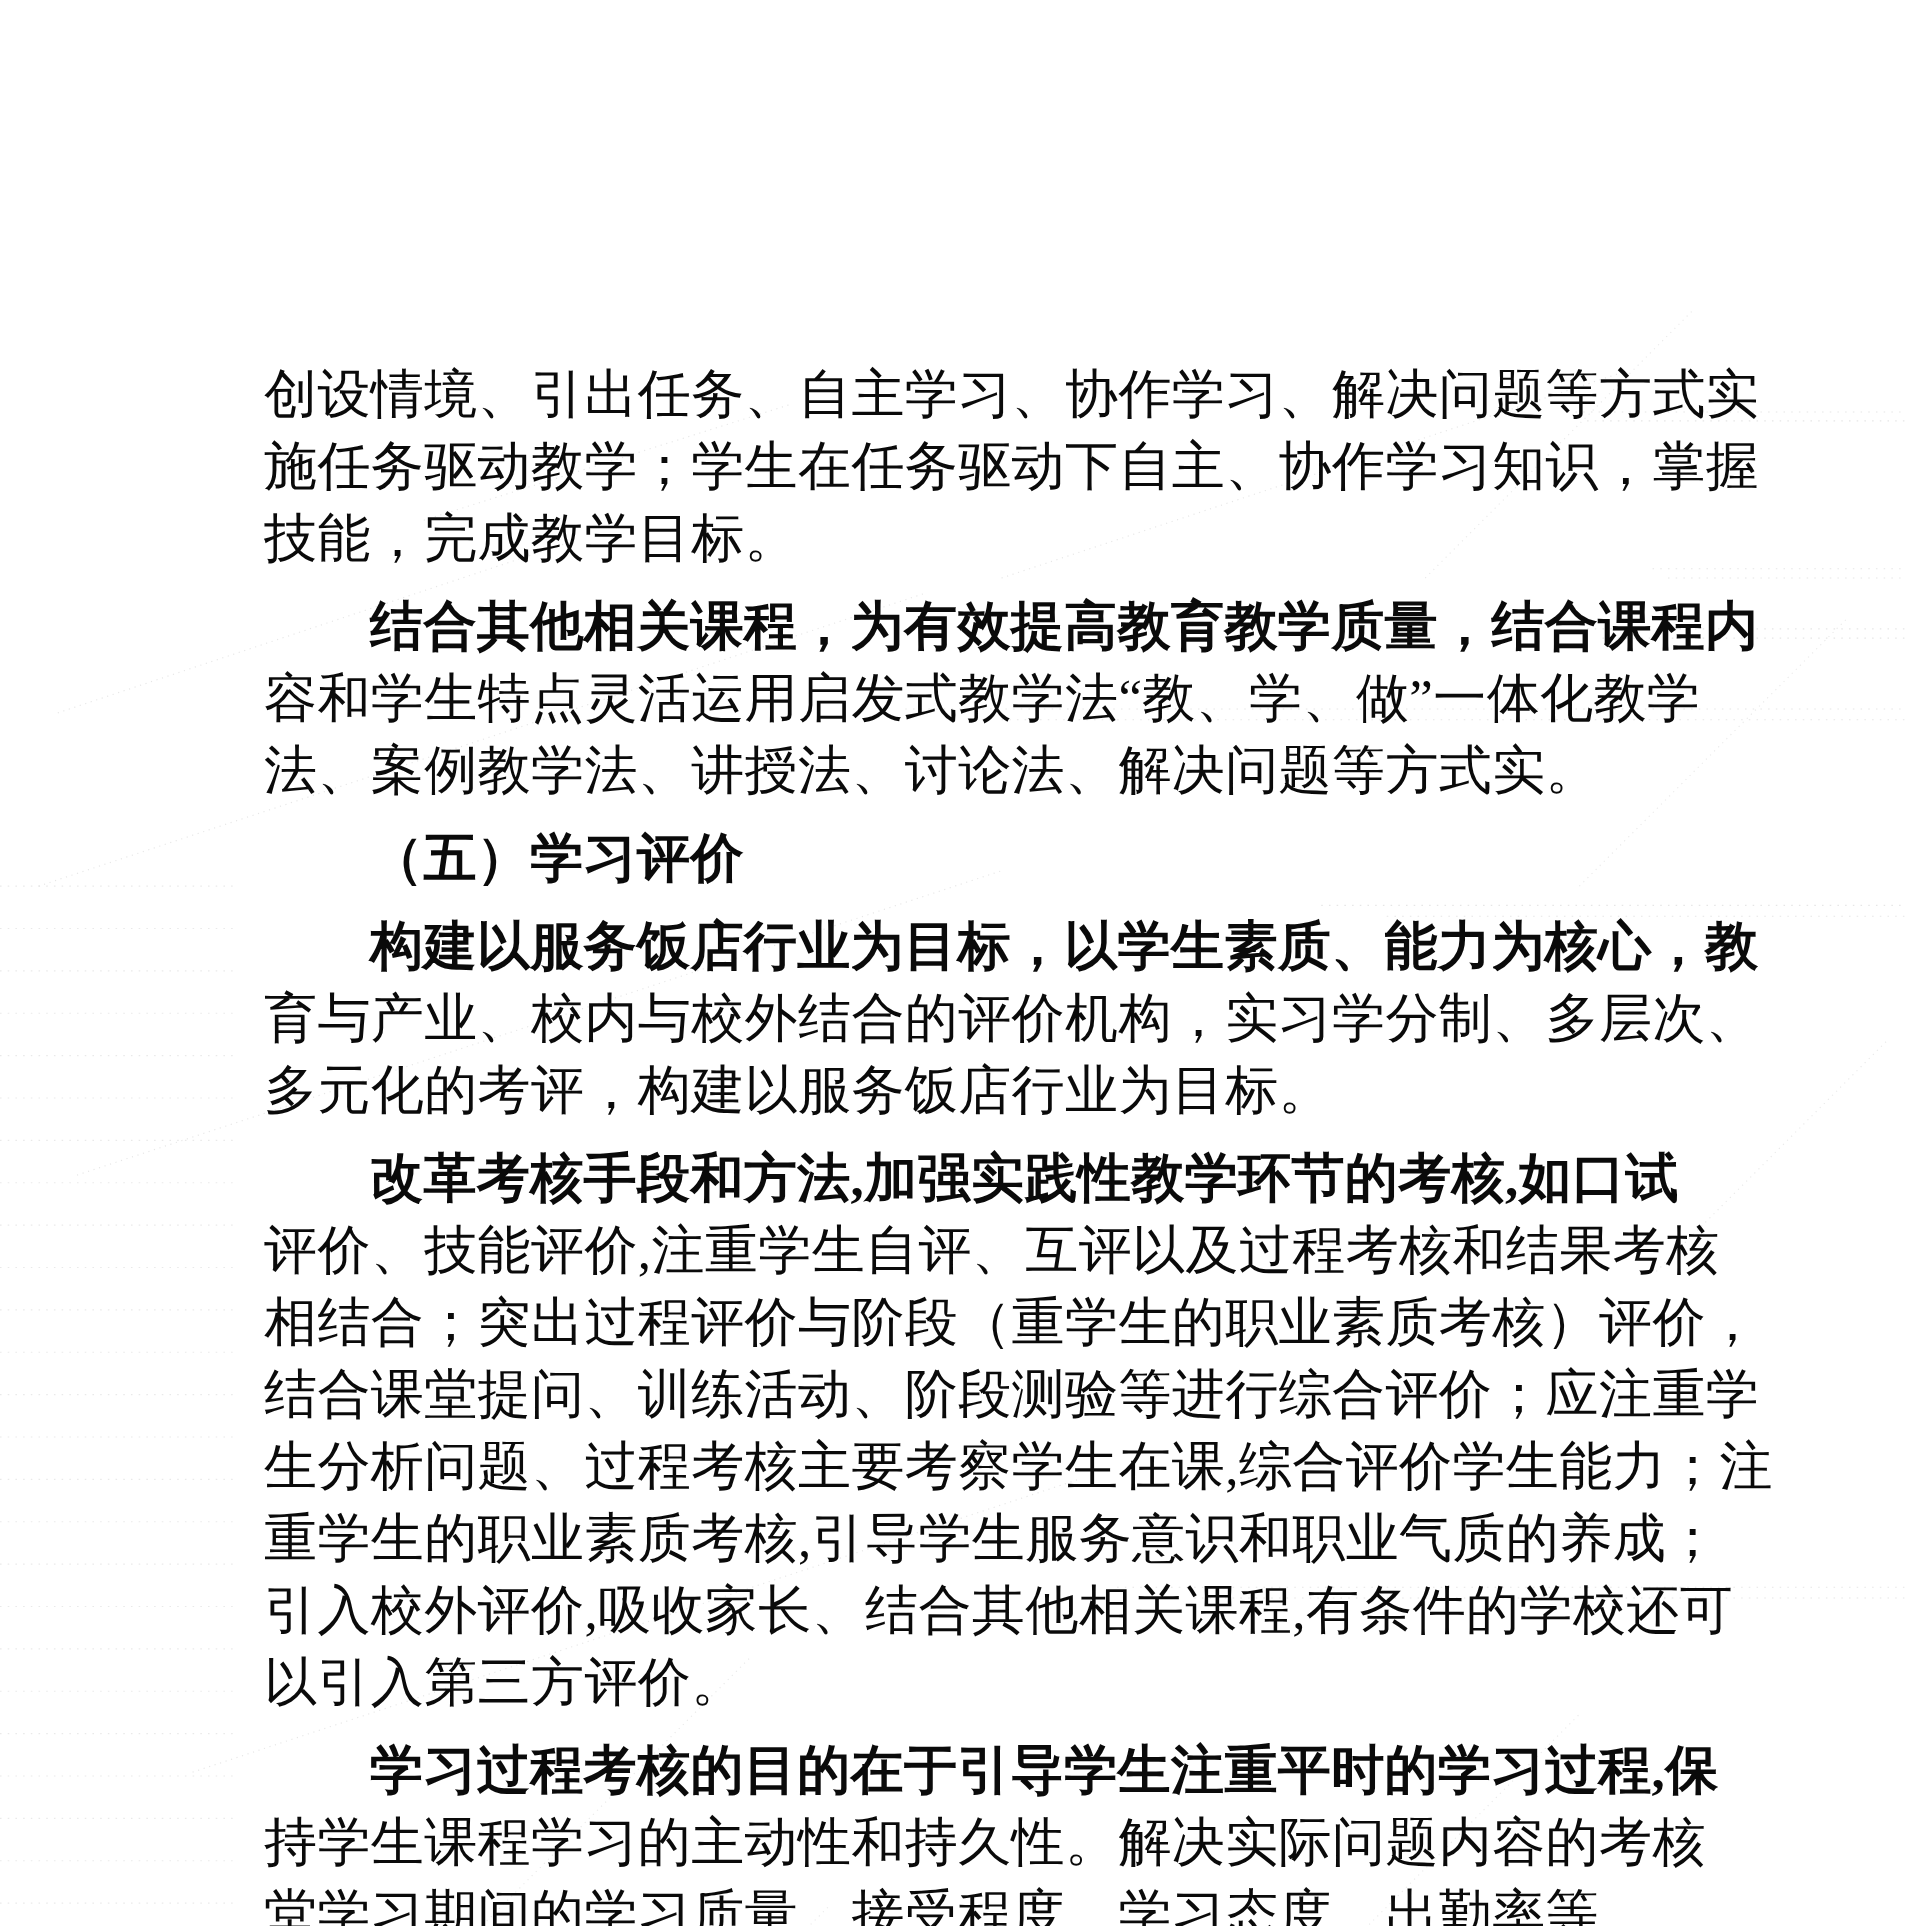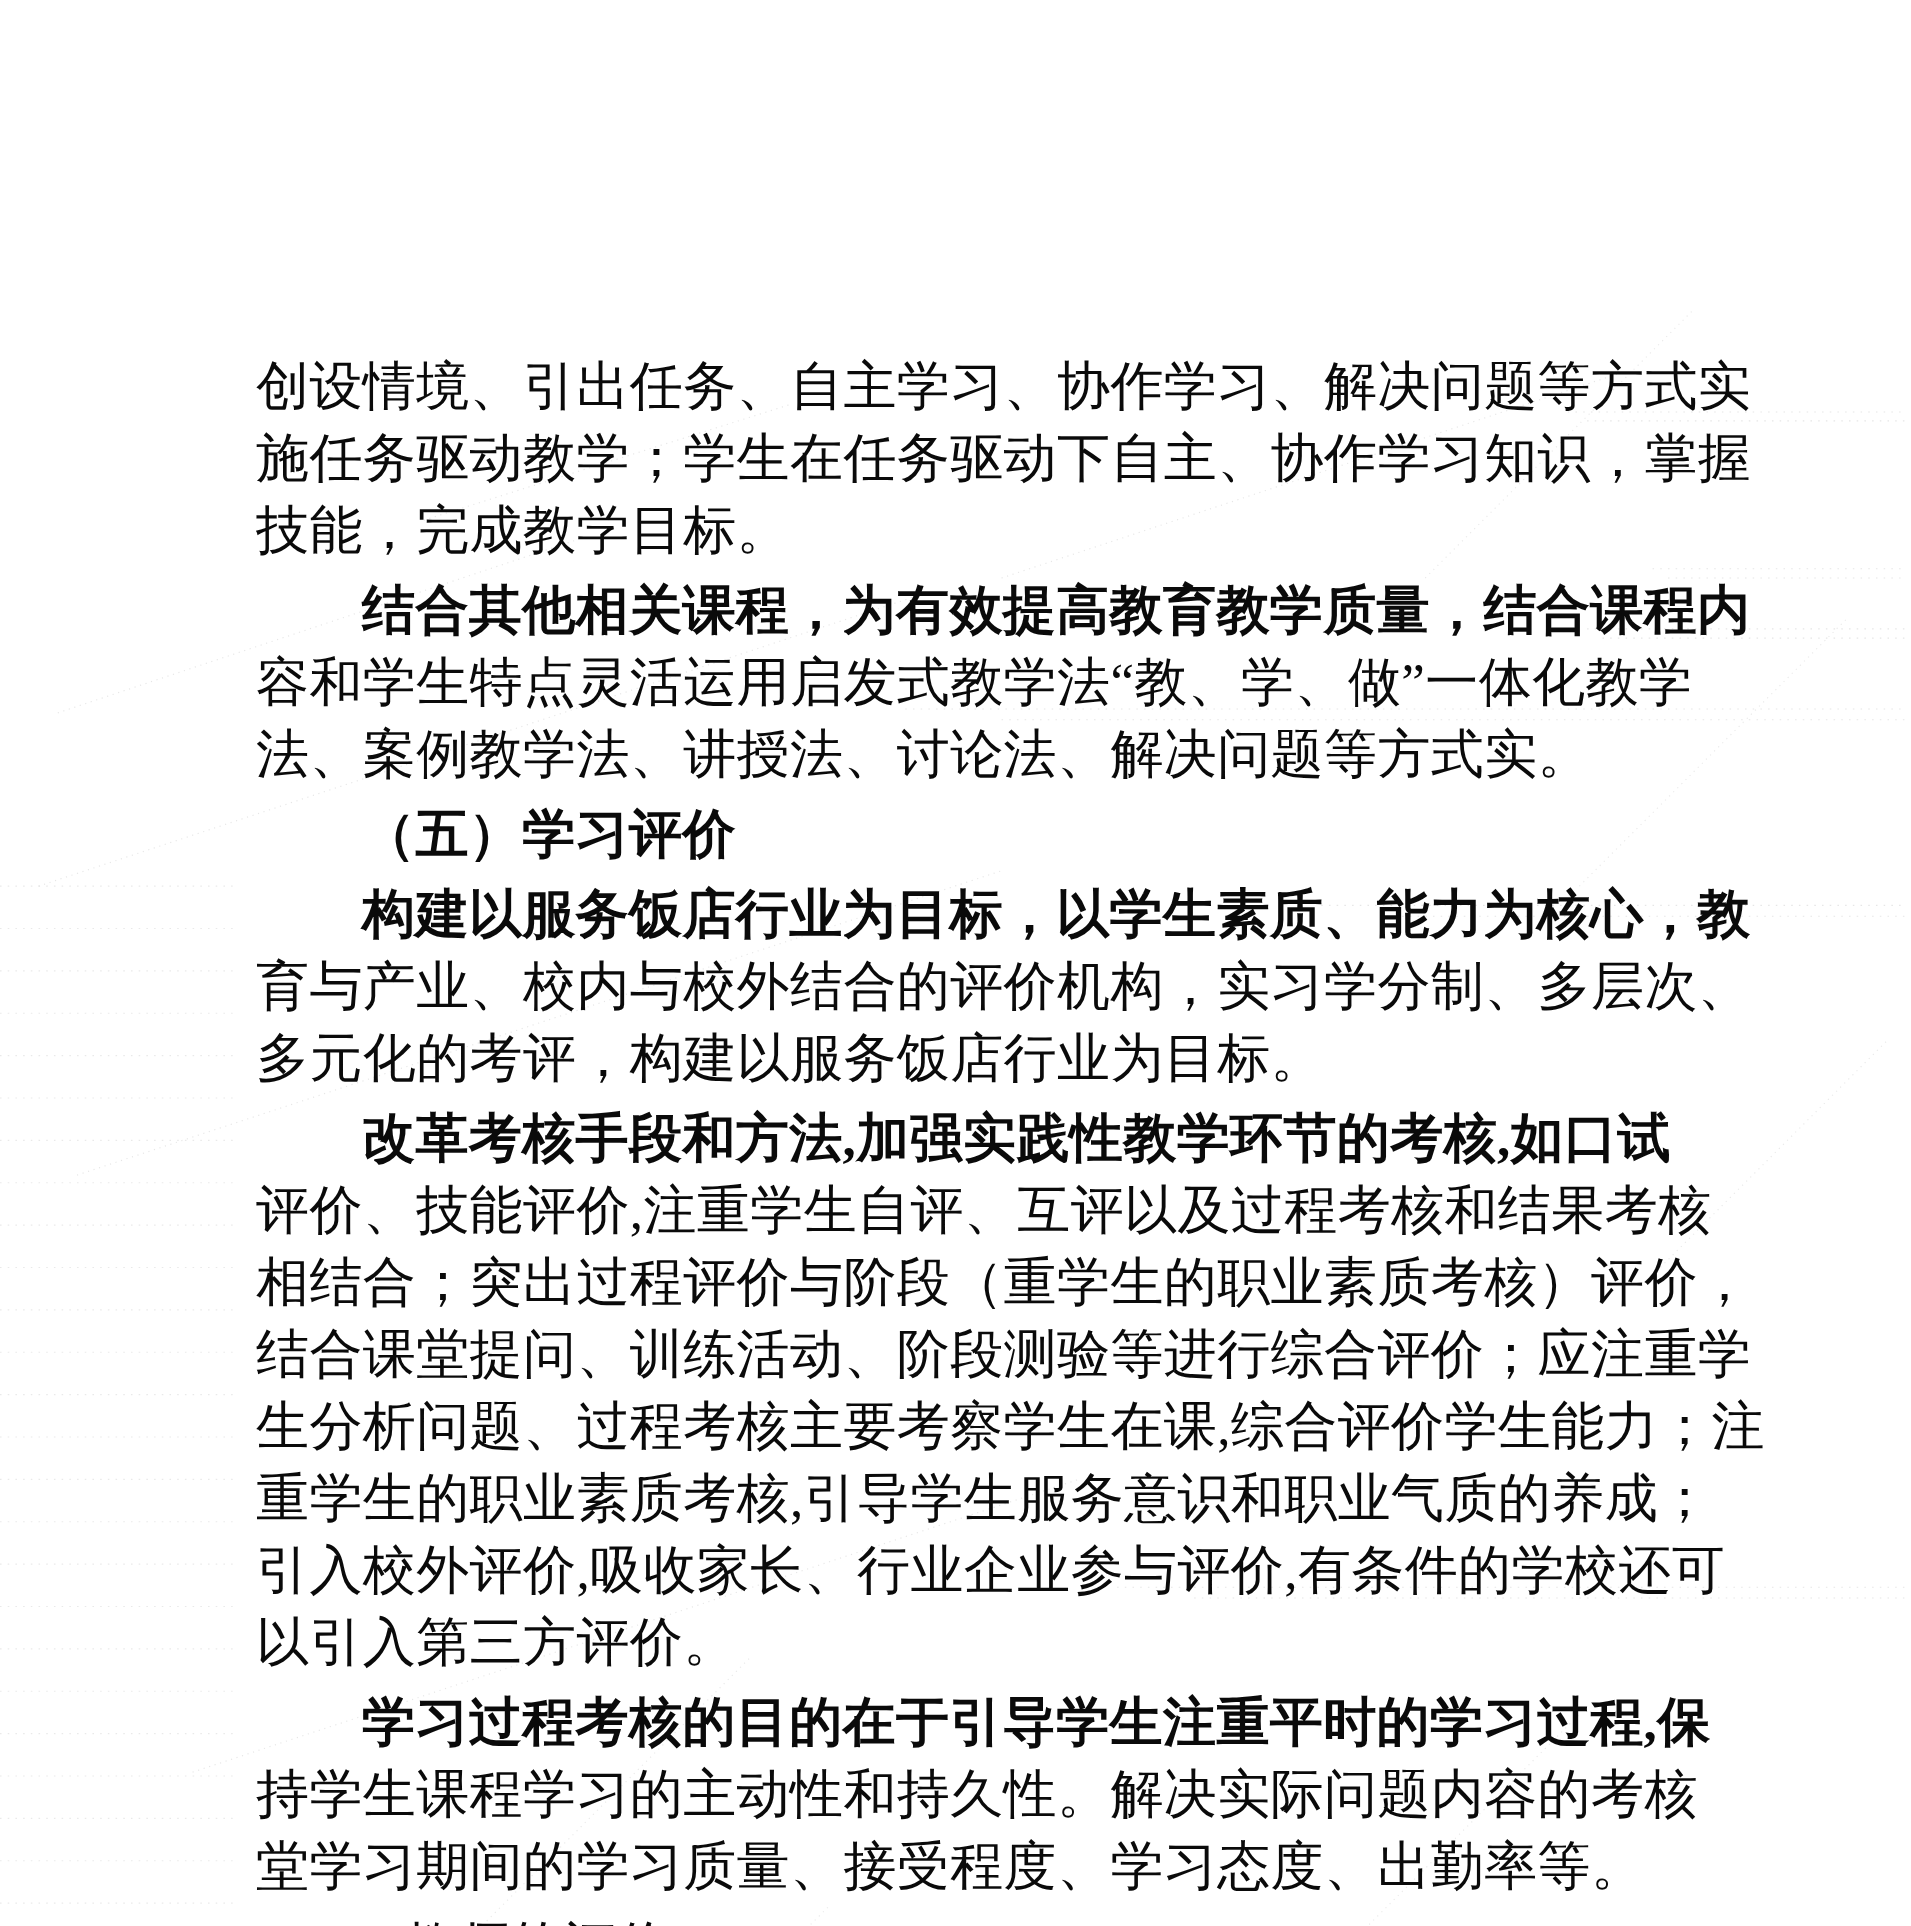--- a/index.html
+++ b/index.html
@@ -19,21 +19,21 @@
   }
   .content {
     position: absolute;
     left: 248px;
     top: 342px;
     width: 1418px;
     font-size: 53px;
     line-height: 72px;
     color: #0a0a0a;
   }
-  .paragraph { margin: 8px; }
+  .paragraph { margin: 16px; }
   .line {
     height: 72px;
     text-align: justify;
     text-align-last: justify;
     white-space: nowrap;
     letter-spacing: 0.4px;
   }
   .line.last { text-align-last: left; }
   .line.indent { text-indent: 106px; font-weight: bold; }
   .line.bold { font-weight: 400; }
@@ -146,21 +146,21 @@
         <div class="line">育与产业、校内与校外结合的评价机构，实习学分制、多层次、</div>
         <div class="line last">多元化的考评，构建以服务饭店行业为目标。</div>
       </div>
       <div class="paragraph">
         <div class="line indent">改革考核手段和方法,加强实践性教学环节的考核,如口试</div>
         <div class="line">评价、技能评价,注重学生自评、互评以及过程考核和结果考核</div>
         <div class="line">相结合；突出过程评价与阶段（重学生的职业素质考核）评价，</div>
         <div class="line">结合课堂提问、训练活动、阶段测验等进行综合评价；应注重学</div>
         <div class="line">生分析问题、过程考核主要考察学生在课,综合评价学生能力；注</div>
         <div class="line">重学生的职业素质考核,引导学生服务意识和职业气质的养成；</div>
-        <div class="line">引入校外评价,吸收家长、行业企业参与评价,有条件的学校还可</div>
+        <div class="line">引入校外评价,吸收家长、结合其他相关课程,有条件的学校还可</div>
         <div class="line last">以引入第三方评价。</div>
       </div>
       <div class="paragraph">
         <div class="line indent">学习过程考核的目的在于引导学生注重平时的学习过程,保</div>
         <div class="line">持学生课程学习的主动性和持久性。解决实际问题内容的考核</div>
         <div class="line last">堂学习期间的学习质量、接受程度、学习态度、出勤率等。</div>
       </div>
       <div class="paragraph">
         <div class="line indent last bold">1.教师的评价</div>
       </div>

